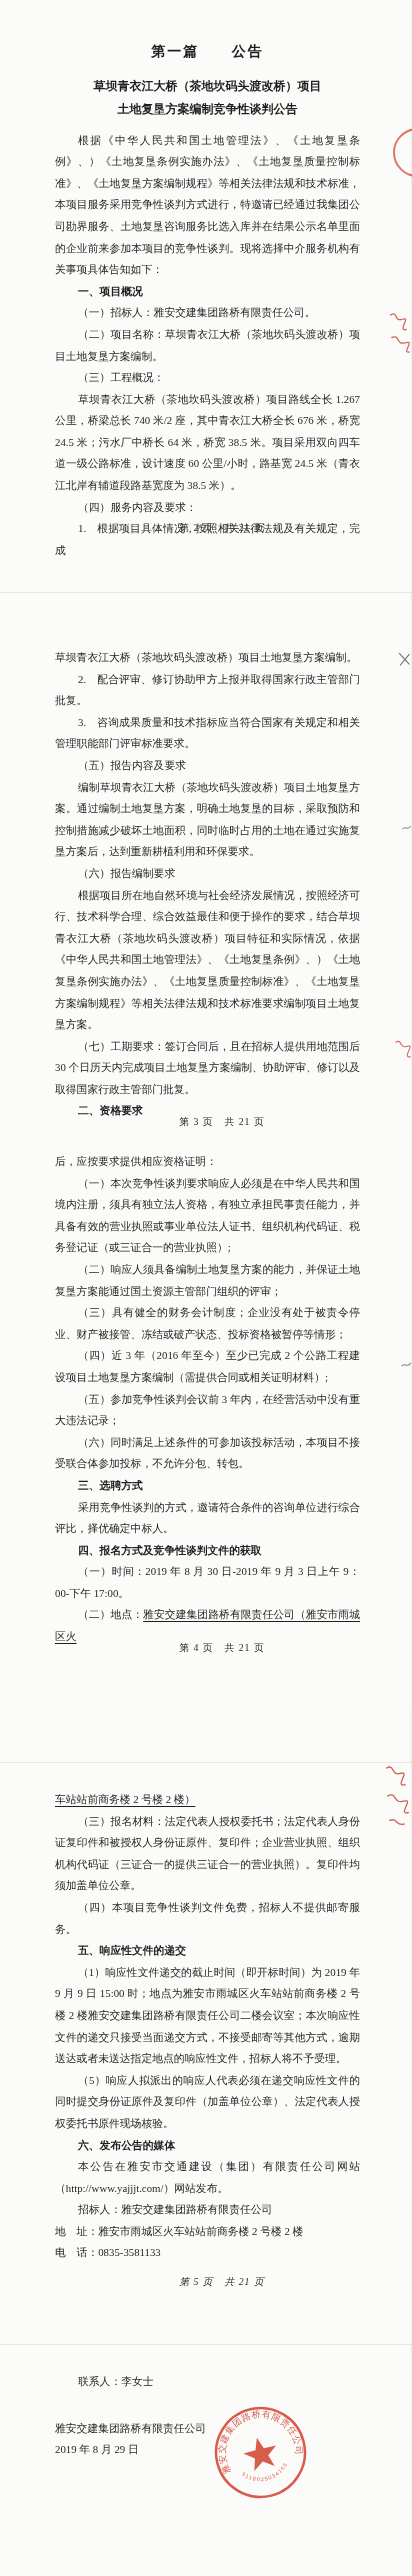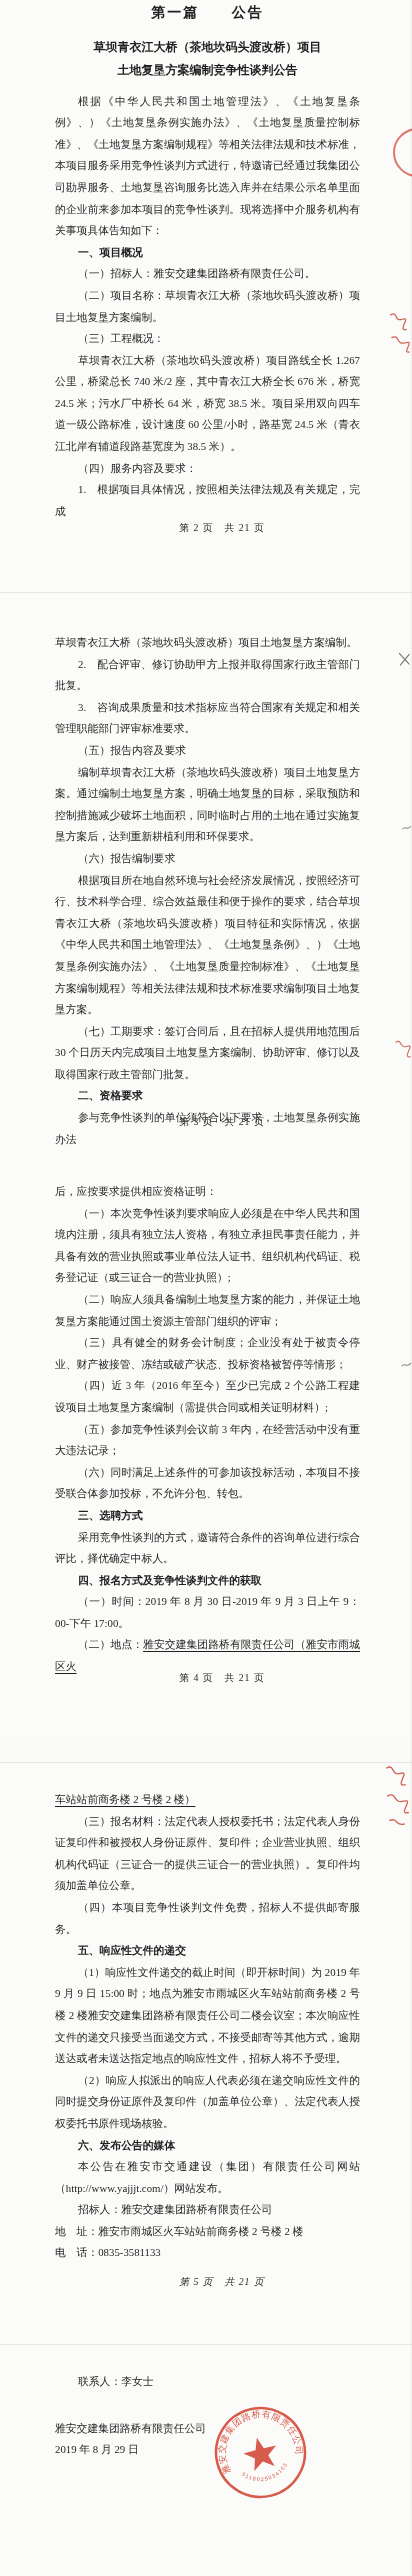--- a/index.html
+++ b/index.html
@@ -44,55 +44,55 @@
   .mark{position:absolute;}
   .edge-shade{position:absolute;right:0;top:0;width:2.1px;height:100%;
     background:linear-gradient(to left,rgba(0,0,0,.06),rgba(0,0,0,0));}
 </style>
 </head>
 <body>
 
 <div class="scan">
 
   <div class="page" style="top:0;height:592px;">
-    <div class="content" style="">
+    <div class="content" style="padding-top:39px;">
       <div class="part-heading">第一篇　　公告</div>
       <div class="doc-title first">草坝青衣江大桥（茶地坎码头渡改桥）项目</div>
       <div class="doc-title">土地复垦方案编制竞争性谈判公告</div>
       <p class="indent intro">根据《中华人民共和国土地管理法》、《土地复垦条例》、）《土地复垦条例实施办法》、《土地复垦质量控制标准》、《土地复垦方案编制规程》等相关法律法规和技术标准，本项目服务采用竞争性谈判方式进行，特邀请已经通过我集团公司勘界服务、土地复垦咨询服务比选入库并在结果公示名单里面的企业前来参加本项目的竞争性谈判。现将选择中介服务机构有关事项具体告知如下：</p>
       <p class="sec-heading">一、项目概况</p>
       <p class="indent">（一）招标人：雅安交建集团路桥有限责任公司。</p>
       <p class="indent">（二）项目名称：草坝青衣江大桥（茶地坎码头渡改桥）项目土地复垦方案编制。</p>
       <p class="indent">（三）工程概况：</p>
       <p class="indent">草坝青衣江大桥（茶地坎码头渡改桥）项目路线全长 1.267 公里，桥梁总长 740 米/2 座，其中青衣江大桥全长 676 米，桥宽 24.5 米；污水厂中桥长 64 米，桥宽 38.5 米。项目采用双向四车道一级公路标准，设计速度 60 公里/小时，路基宽 24.5 米（青衣江北岸有辅道段路基宽度为 38.5 米）。</p>
       <p class="indent">（四）服务内容及要求：</p>
       <p class="indent">1.　根据项目具体情况，按照相关法律法规及有关规定，完成</p>
     </div>
     <div class="footer" style="top:522px;">第 2 页　共 21 页</div>
   </div>
   <div class="page-sep" style="top:592px;"></div>
 
   <div class="page" style="top:594px;height:587px;">
-    <div class="content" style="padding-top:38px;">
+    <div class="content" style="padding-top:53px;">
       <p class="noindent">草坝青衣江大桥（茶地坎码头渡改桥）项目土地复垦方案编制。</p>
       <p class="indent">2.　配合评审、修订协助甲方上报并取得国家行政主管部门批复。</p>
       <p class="indent">3.　咨询成果质量和技术指标应当符合国家有关规定和相关管理职能部门评审标准要求。</p>
       <p class="indent">（五）报告内容及要求</p>
       <p class="indent">编制草坝青衣江大桥（茶地坎码头渡改桥）项目土地复垦方案。通过编制土地复垦方案，明确土地复垦的目标，采取预防和控制措施减少破坏土地面积，同时临时占用的土地在通过实施复垦方案后，达到重新耕植利用和环保要求。</p>
       <p class="indent">（六）报告编制要求</p>
       <p class="indent">根据项目所在地自然环境与社会经济发展情况，按照经济可行、技术科学合理、综合效益最佳和便于操作的要求，结合草坝青衣江大桥（茶地坎码头渡改桥）项目特征和实际情况，依据《中华人民共和国土地管理法》、《土地复垦条例》、）《土地复垦条例实施办法》、《土地复垦质量控制标准》、《土地复垦方案编制规程》等相关法律法规和技术标准要求编制项目土地复垦方案。</p>
       <p class="indent">（七）工期要求：签订合同后，且在招标人提供用地范围后 30 个日历天内完成项目土地复垦方案编制、协助评审、修订以及取得国家行政主管部门批复。</p>
       <p class="sec-heading">二、资格要求</p>
       <p class="indent">参与竞争性谈判的单位须符合以下要求，土地复垦条例实施办法</p>
     </div>
     <div class="footer" style="top:522px;">第 3 页　共 21 页</div>
   </div>
   <div class="page-sep" style="top:1180px;"></div>
 
-  <div class="page" style="top:1157px;height:581px;">
+  <div class="page" style="top:1127px;height:581px;">
     <div class="content" style="padding-top:24px;">
       <p class="noindent">后，应按要求提供相应资格证明：</p>
       <p class="indent">（一）本次竞争性谈判要求响应人必须是在中华人民共和国境内注册，须具有独立法人资格，有独立承担民事责任能力，并具备有效的营业执照或事业单位法人证书、组织机构代码证、税务登记证（或三证合一的营业执照）;</p>
       <p class="indent">（二）响应人须具备编制土地复垦方案的能力，并保证土地复垦方案能通过国土资源主管部门组织的评审；</p>
       <p class="indent">（三）具有健全的财务会计制度；企业没有处于被责令停业、财产被接管、冻结或破产状态、投标资格被暂停等情形；</p>
       <p class="indent">（四）近 3 年（2016 年至今）至少已完成 2 个公路工程建设项目土地复垦方案编制（需提供合同或相关证明材料）;</p>
       <p class="indent">（五）参加竞争性谈判会议前 3 年内，在经营活动中没有重大违法记录；</p>
       <p class="indent">（六）同时满足上述条件的可参加该投标活动，本项目不接受联合体参加投标，不允许分包、转包。</p>
       <p class="sec-heading">三、选聘方式</p>
       <p class="indent">采用竞争性谈判的方式，邀请符合条件的咨询单位进行综合评比，择优确定中标人。</p>
@@ -104,21 +104,21 @@
   </div>
   <div class="page-sep" style="top:1762px;"></div>
 
   <div class="page" style="top:1763px;height:581px;">
     <div class="content" style="padding-top:26px;">
       <p class="noindent"><span class="u">车站站前商务楼 2 号楼 2 楼）</span></p>
       <p class="indent">（三）报名材料：法定代表人授权委托书；法定代表人身份证复印件和被授权人身份证原件、复印件；企业营业执照、组织机构代码证（三证合一的提供三证合一的营业执照）。复印件均须加盖单位公章。</p>
       <p class="indent">（四）本项目竞争性谈判文件免费，招标人不提供邮寄服务。</p>
       <p class="sec-heading">五、响应性文件的递交</p>
       <p class="indent">（1）响应性文件递交的截止时间（即开标时间）为 2019 年 9 月 9 日 15:00 时；地点为雅安市雨城区火车站站前商务楼 2 号楼 2 楼雅安交建集团路桥有限责任公司二楼会议室；本次响应性文件的递交只接受当面递交方式，不接受邮寄等其他方式，逾期送达或者未送达指定地点的响应性文件，招标人将不予受理。</p>
-      <p class="indent">（2）响应人拟派出的响应人代表必须在递交响应性文件的同时提交身份证原件及复印件（加盖单位公章）、法定代表人授权委托书原件现场核验。</p>
+      <p class="indent">（5）响应人拟派出的响应人代表必须在递交响应性文件的同时提交身份证原件及复印件（加盖单位公章）、法定代表人授权委托书原件现场核验。</p>
       <p class="sec-heading">六、发布公告的媒体</p>
       <p class="indent">本公告在雅安市交通建设（集团）有限责任公司网站（http://www.yajjjt.com/）网站发布。</p>
       <p class="indent">招标人：雅安交建集团路桥有限责任公司</p>
       <p class="noindent">地　址：雅安市雨城区火车站站前商务楼 2 号楼 2 楼</p>
       <p class="noindent">电　话：0835-3581133</p>
     </div>
     <div class="footer" style="top:513px;font-style:italic;">第 5 页　共 21 页</div>
   </div>
   <div class="page-sep" style="top:2344px;"></div>
 

